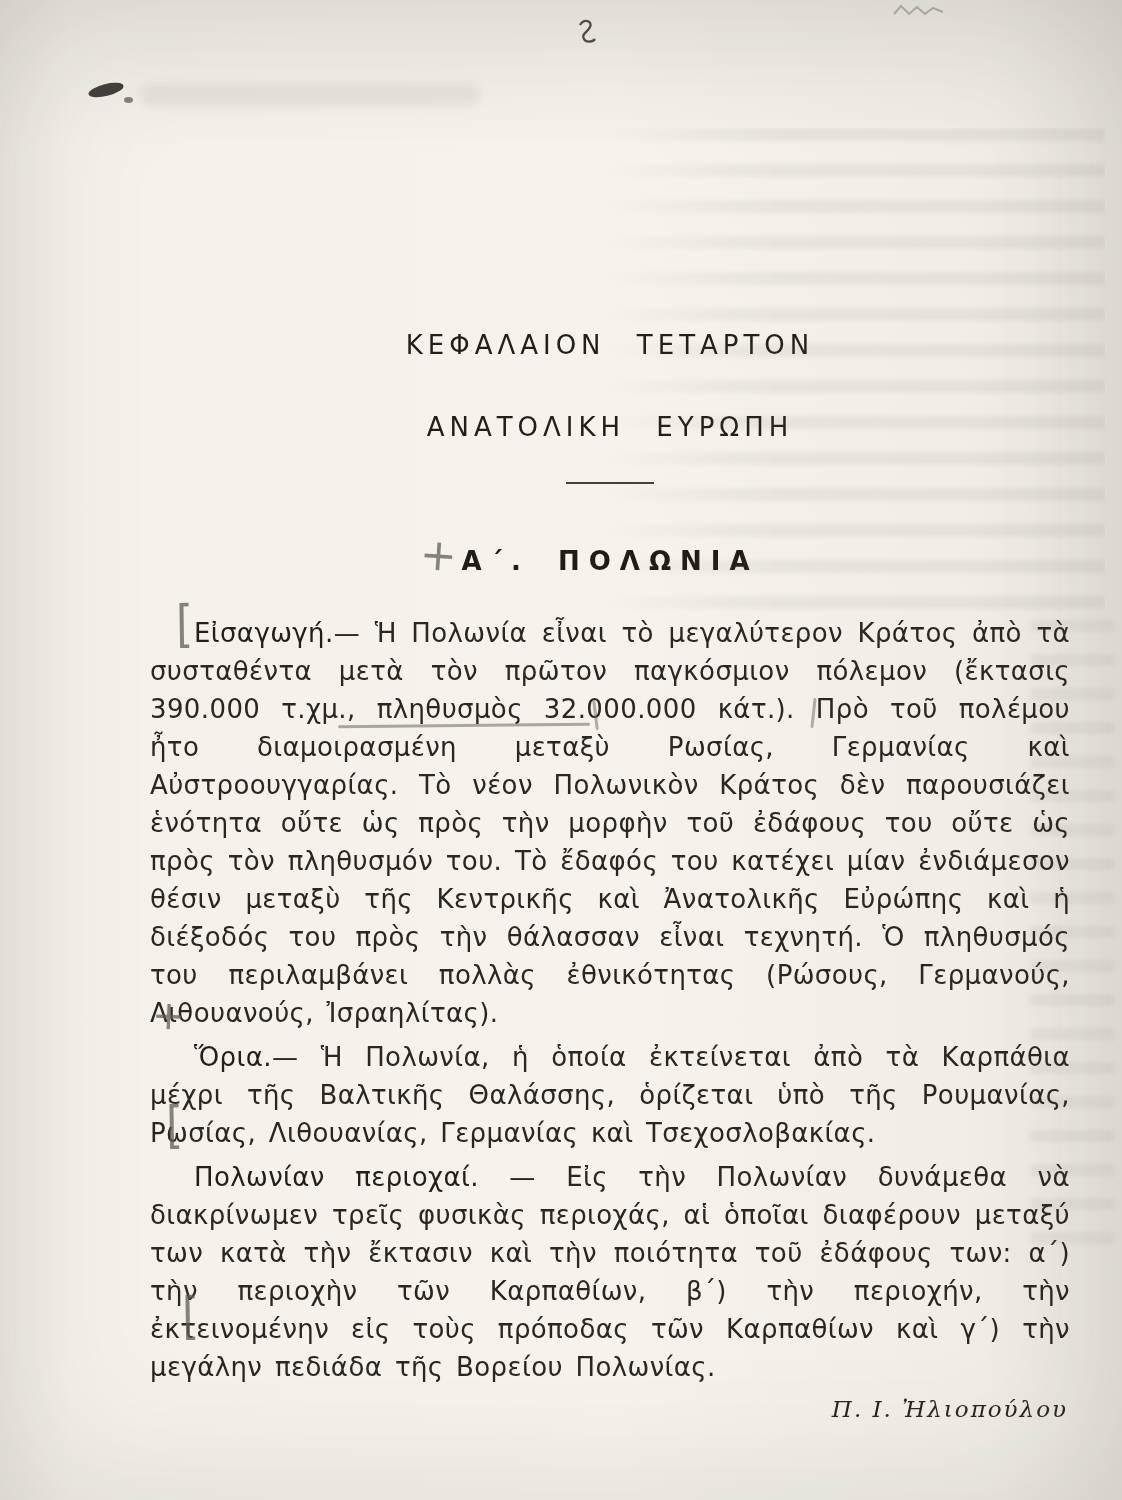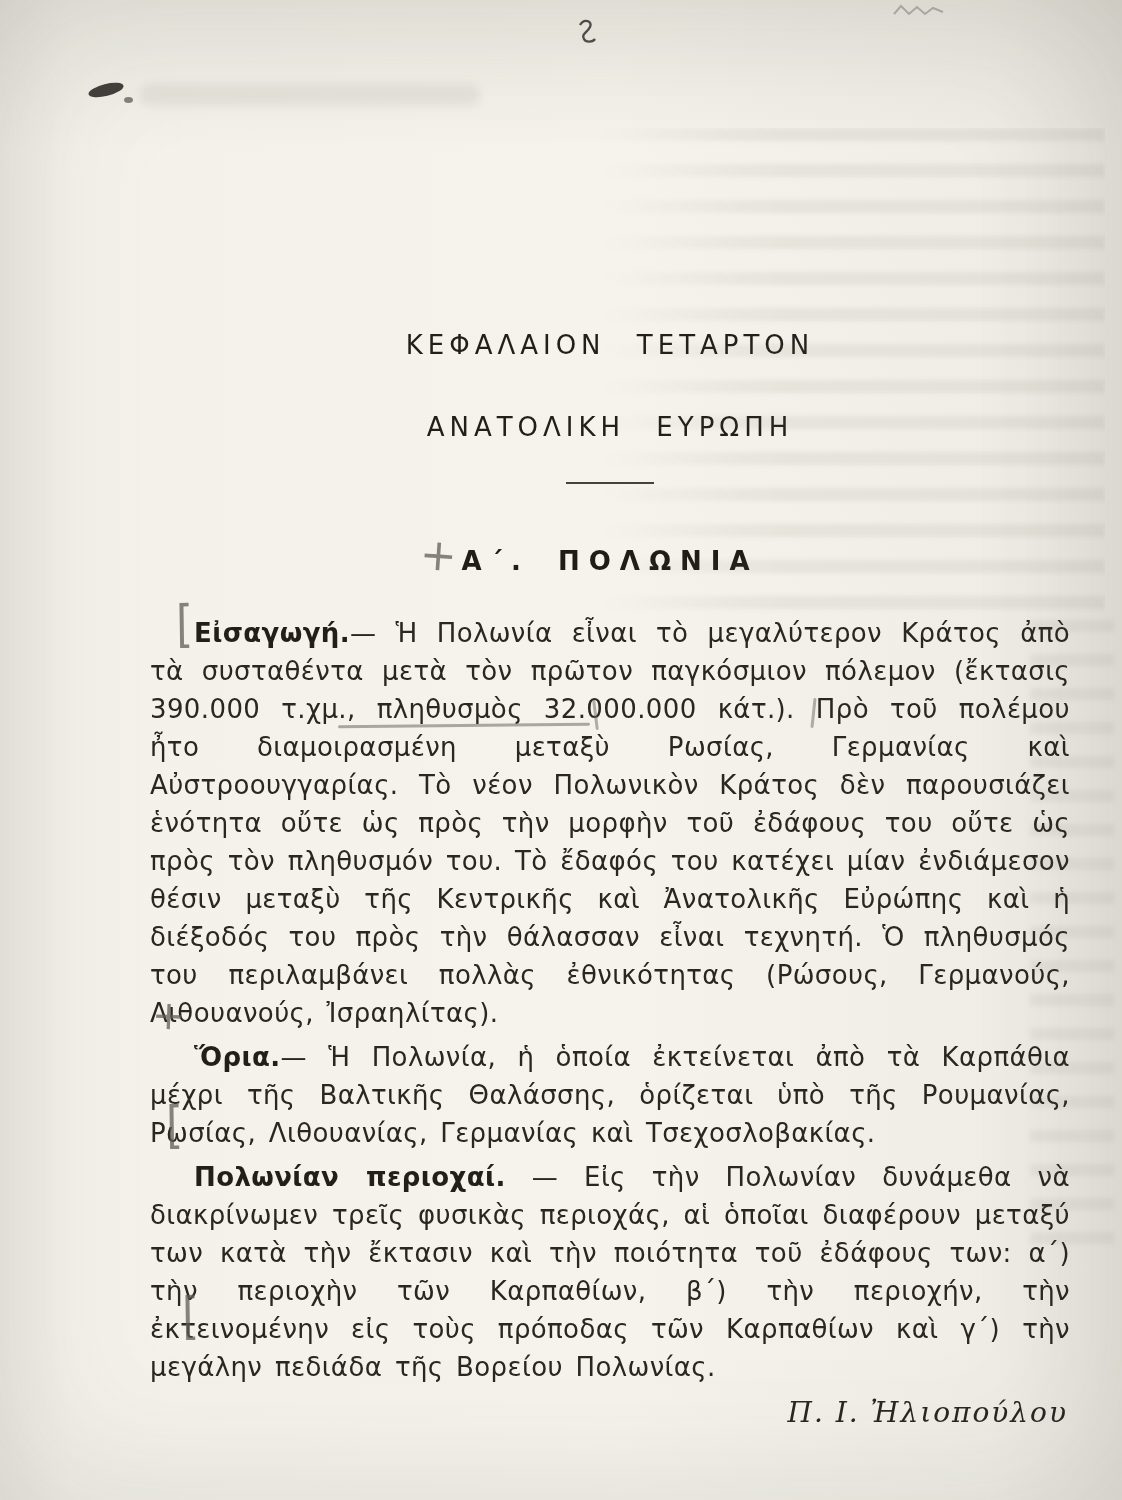--- a/index.html
+++ b/index.html
@@ -33,26 +33,26 @@
     margin-top:62px;color:#201c18;
   }
 
   .body-text{
     margin-top:38px;
     font-size:26px;line-height:38px;
     text-align:justify;
     word-spacing:4px;letter-spacing:.015em;
   }
   .para{margin:0 0 6px;text-indent:44px;}
-  .para b{font-weight:700;color:#221e1a;}
+  .para b{font-weight:400;color:#221e1a;}
 
   .footer{
     position:absolute;top:1396px;right:54px;
     font-family:"DejaVu Serif",serif;font-style:italic;
-    font-size:28px;letter-spacing:2px;color:#2a2520;
+    font-size:23px;letter-spacing:2px;color:#2a2520;
   }
 
   
   .ghost-top{
     position:absolute;left:600px;top:128px;width:505px;height:492px;
     background:repeating-linear-gradient(180deg, rgba(108,102,88,.085) 0 13px, rgba(108,102,88,0) 13px 36px);
     filter:blur(2px);
     -webkit-mask-image:linear-gradient(90deg,transparent 0,#000 35%);
     mask-image:linear-gradient(90deg,transparent 0,#000 35%);
     pointer-events:none;

